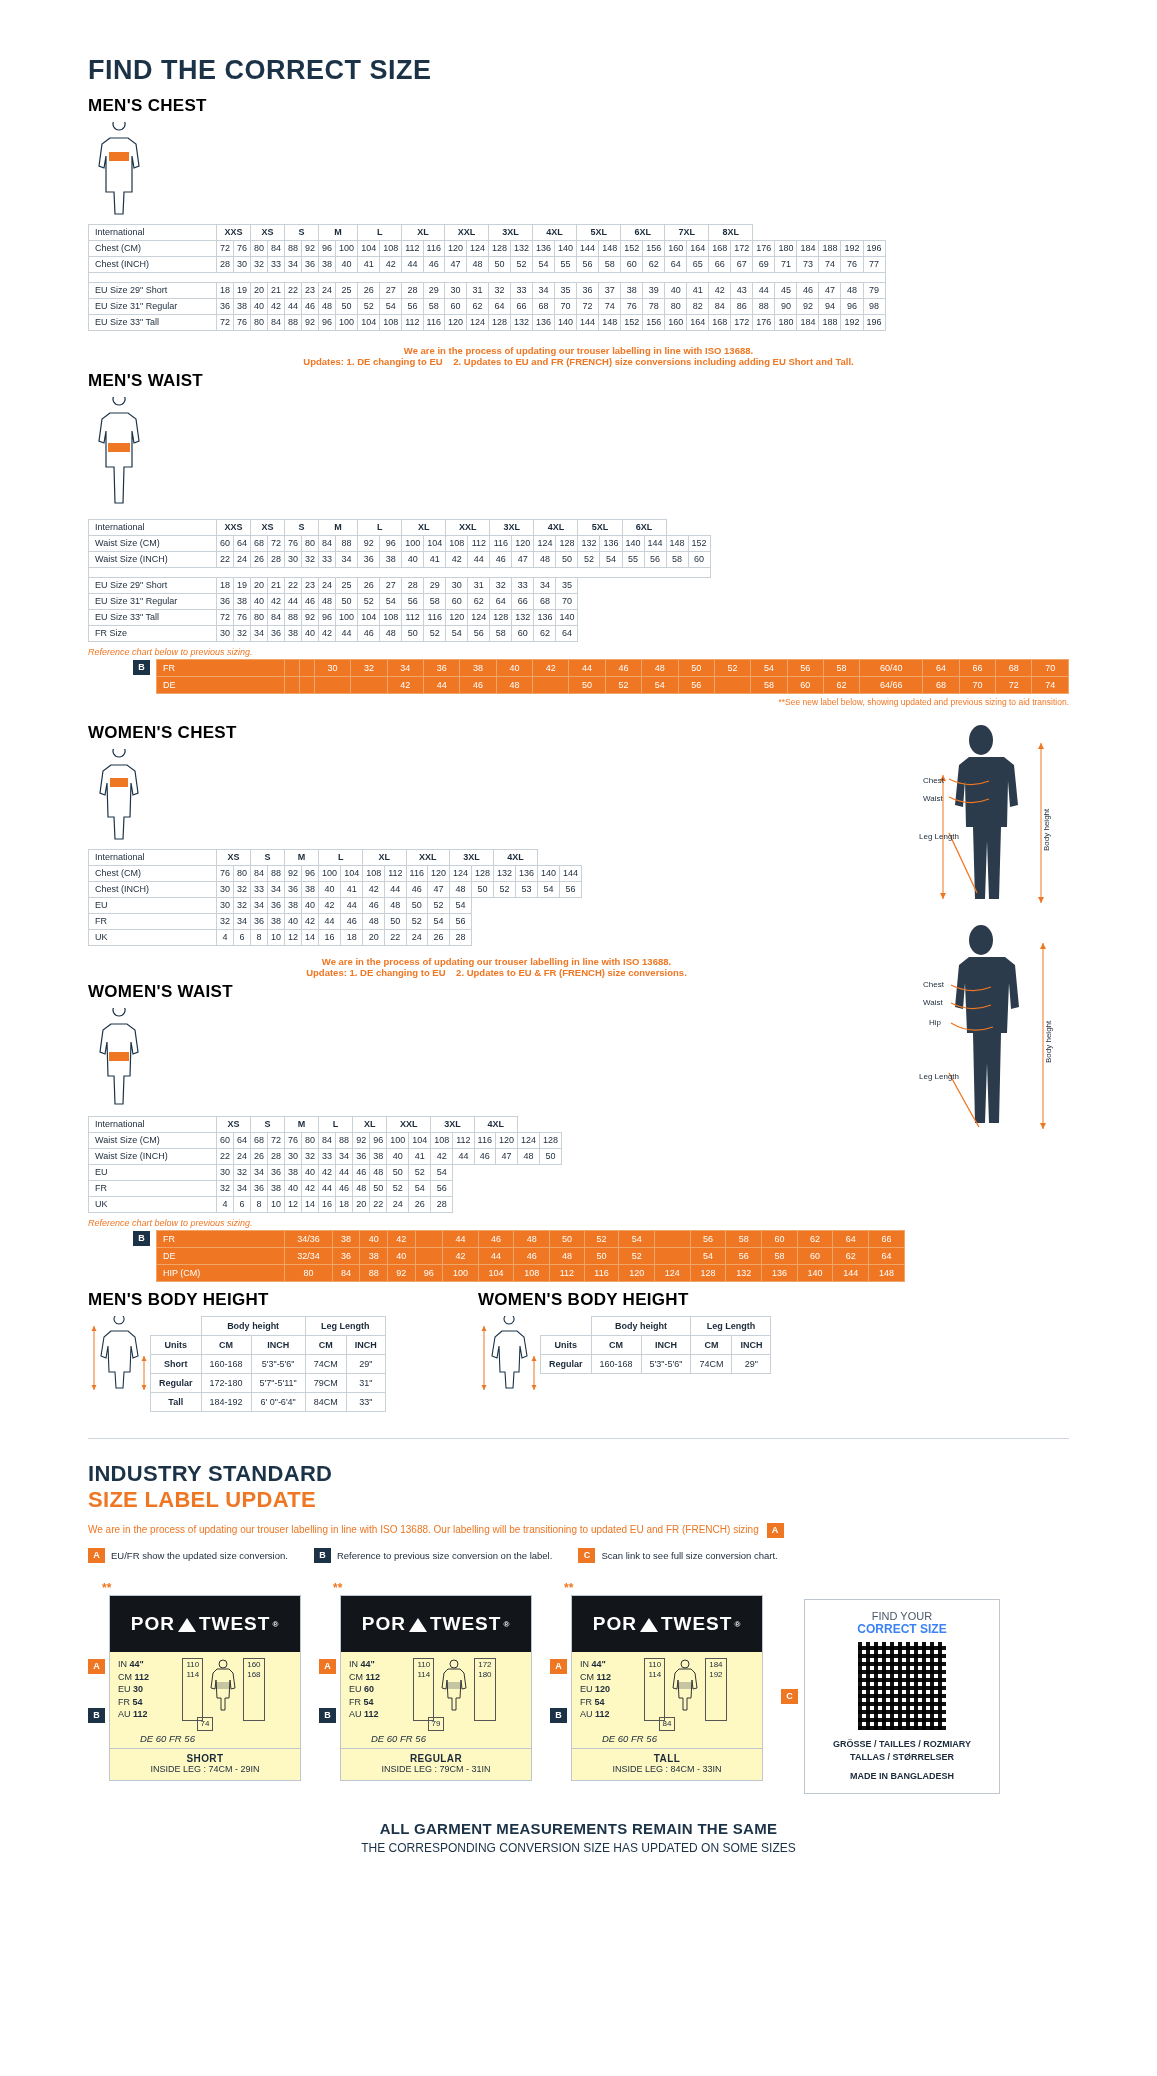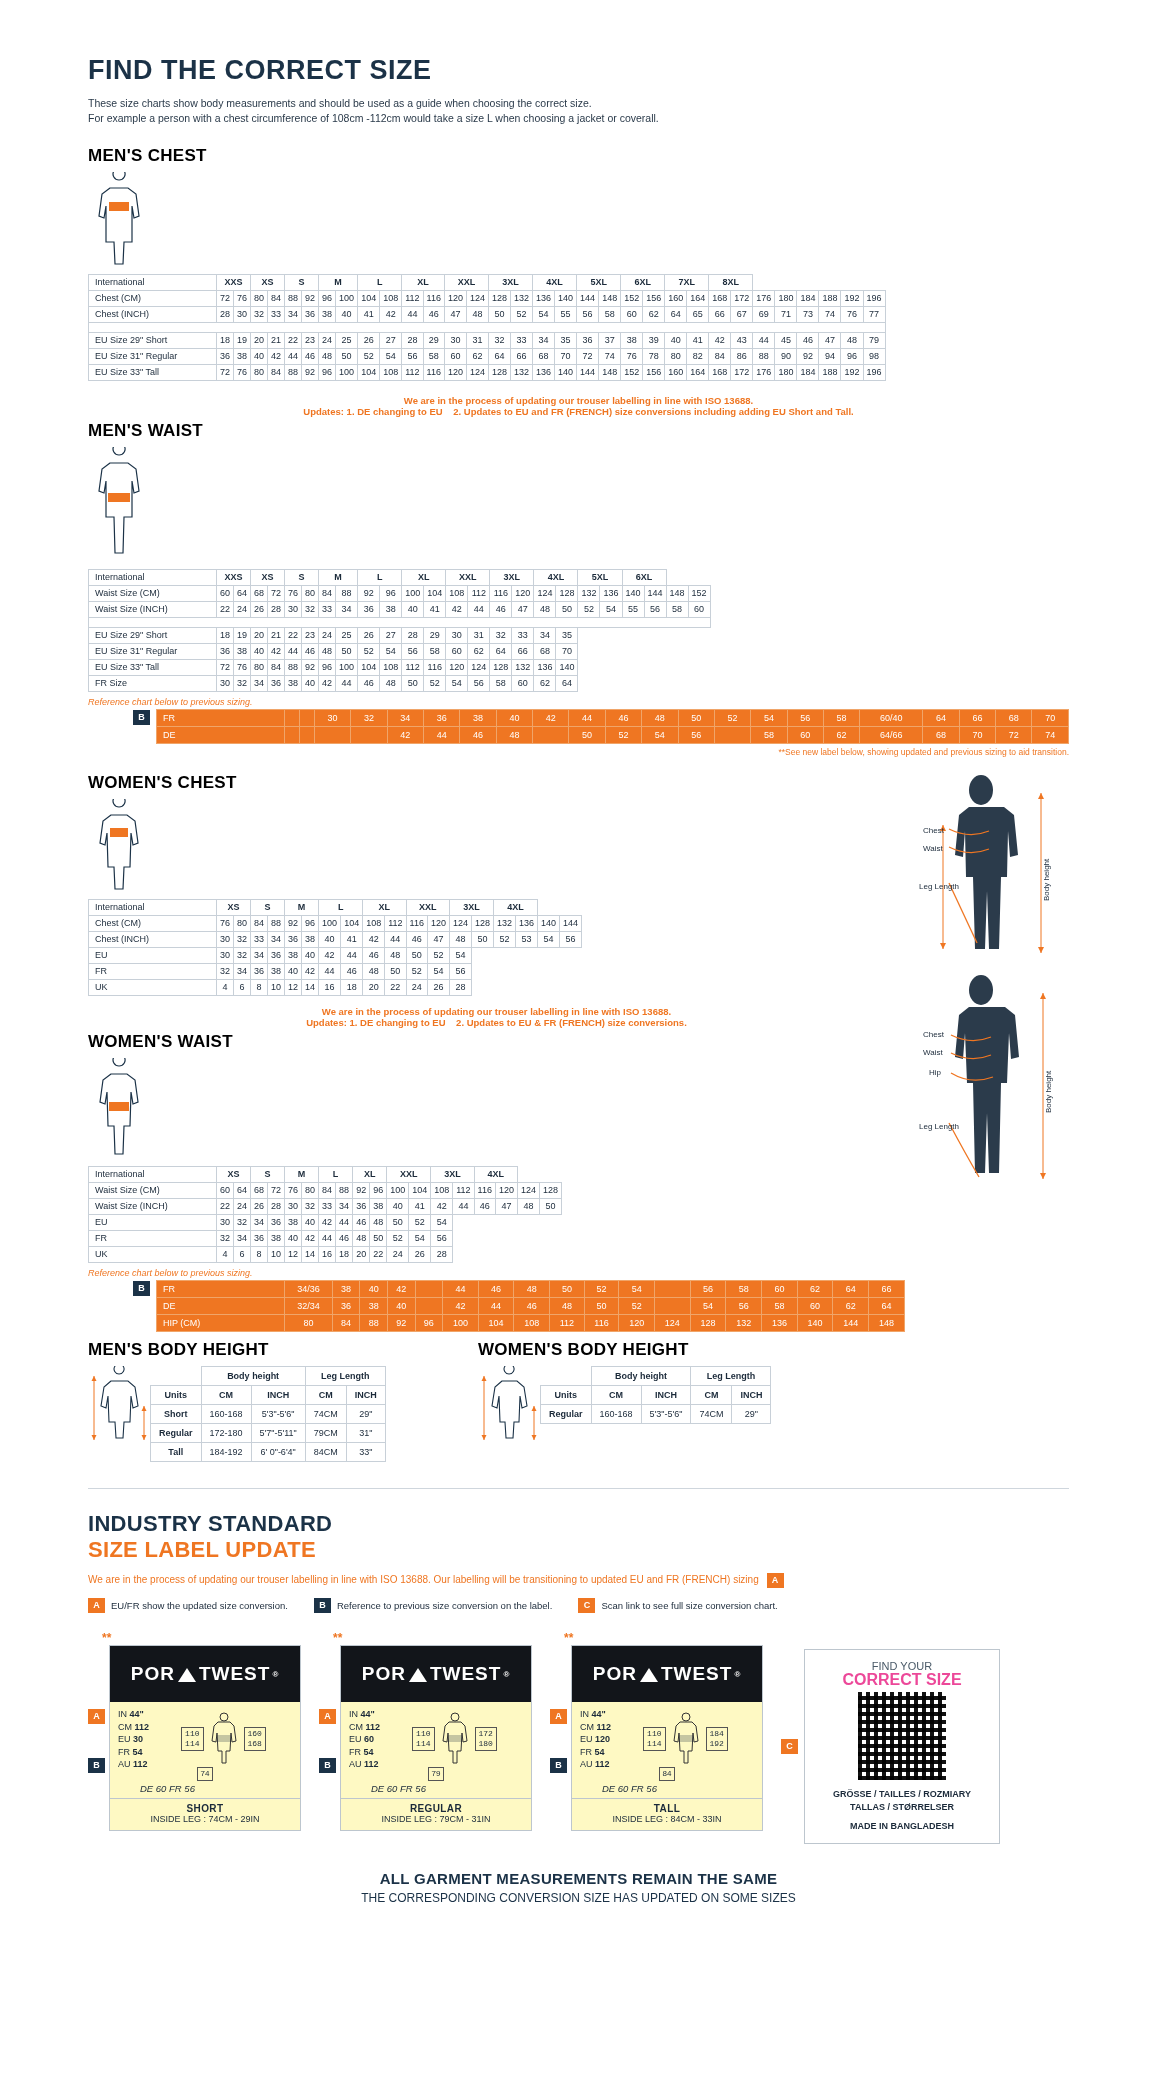--- a/index.html
+++ b/index.html
@@ -41,48 +41,44 @@
   .labels-row{display:flex;gap:18px;align-items:flex-start;}
   .label-card{width:213px;position:relative;}
   .stars{color:#ef7622;font-size:12px;font-weight:bold;margin-left:14px;}
   .lbl-box{border:1px solid #bdc6ce;background:#fef9c3;}
   .lbl-top{background:#12151a;color:#fff;height:56px;display:flex;align-items:center;justify-content:center;}
   .brand{font-size:19px;font-weight:bold;letter-spacing:1px;display:flex;align-items:center;gap:2px;}
   .brandmark{display:inline-block;width:0;height:0;border-left:9px solid transparent;border-right:9px solid transparent;border-bottom:14px solid #fff;margin:0 1px;position:relative;top:1px;}
   .lbl-body{display:flex;padding:6px 8px 2px 8px;gap:6px;font-size:9px;}
   .meas{line-height:12.5px;}
   .meas b{font-weight:bold;}
-  .manikin{flex:1;display:flex;align-items:center;justify-content:center;gap:3px;font-family:Liberation Mono, monospace;}
+  .manikin{flex:1;display:flex;justify-content:center;gap:3px;}
   .mk-box{border:1px solid #555;font-size:8px;padding:1px 3px;line-height:10px;text-align:center;}
   .lbl-foot{border-top:1px solid #bdc6ce;text-align:center;font-size:9px;padding:4px 0 6px 0;}
   .lbl-foot .big{font-weight:bold;font-size:10px;letter-spacing:0.4px;}
   .de-line{font-size:9.5px;font-style:italic;padding:2px 0 4px 30px;}
   .qr-card{width:178px;border:1px solid #bdc6ce;text-align:center;padding:10px 8px;font-size:9px;line-height:13px;}
   .qr-card .t1{font-size:11px;color:#4a5a68;}
-  .qr-card .t2{font-size:16px;font-weight:bold;color:#ec4899;margin-bottom:6px;}
+  .qr-card .t2{font-size:12px;font-weight:bold;color:#3b82f6;margin-bottom:6px;}
   .qr{width:88px;height:88px;margin:4px auto 8px auto;background:
      repeating-linear-gradient(90deg,#111 0 4px,#fff 4px 8px),
      repeating-linear-gradient(0deg,#111 0 4px,transparent 4px 8px);
      background-blend-mode:multiply;}
   .closing{text-align:center;margin-top:26px;}
   .closing .l1{font-size:15px;font-weight:bold;color:#1b3247;letter-spacing:0.3px;}
   .closing .l2{font-size:12px;color:#1b3247;margin-top:4px;}
   .person-col{width:150px;}
 </style>
 </head>
 <body>
 
 <div class="page">
  <div class="inner">
 
   <h1 class="main">FIND THE CORRECT SIZE</h1>
-  <div class="intro">
-    <div>These size charts show body measurements and should be used as a guide when choosing the correct size.</div>
-    <div>For example a person with a chest circumference of 108cm -112cm would take a size L when choosing a jacket or coverall.</div>
-  </div>
 
   <div class="sec-title">MEN'S CHEST</div>
   <div class="row-block">
     <div class="figure">
       <svg width="62" height="98" viewBox="0 0 62 98">
         <g fill="none" stroke="#1b3247" stroke-width="1.2">
           <path d="M31 8 a6 6 0 1 1 0.1 0 z"></path>
           <path d="M22 16 L14 22 L11 44 L16 46 L18 34 L18 70 L26 70 L27 92 L35 92 L36 70 L44 70 L44 34 L46 46 L51 44 L48 22 L40 16 Z"></path>
         </g>
         <rect x="21" y="30" width="20" height="9" fill="#ef7622"></rect>

